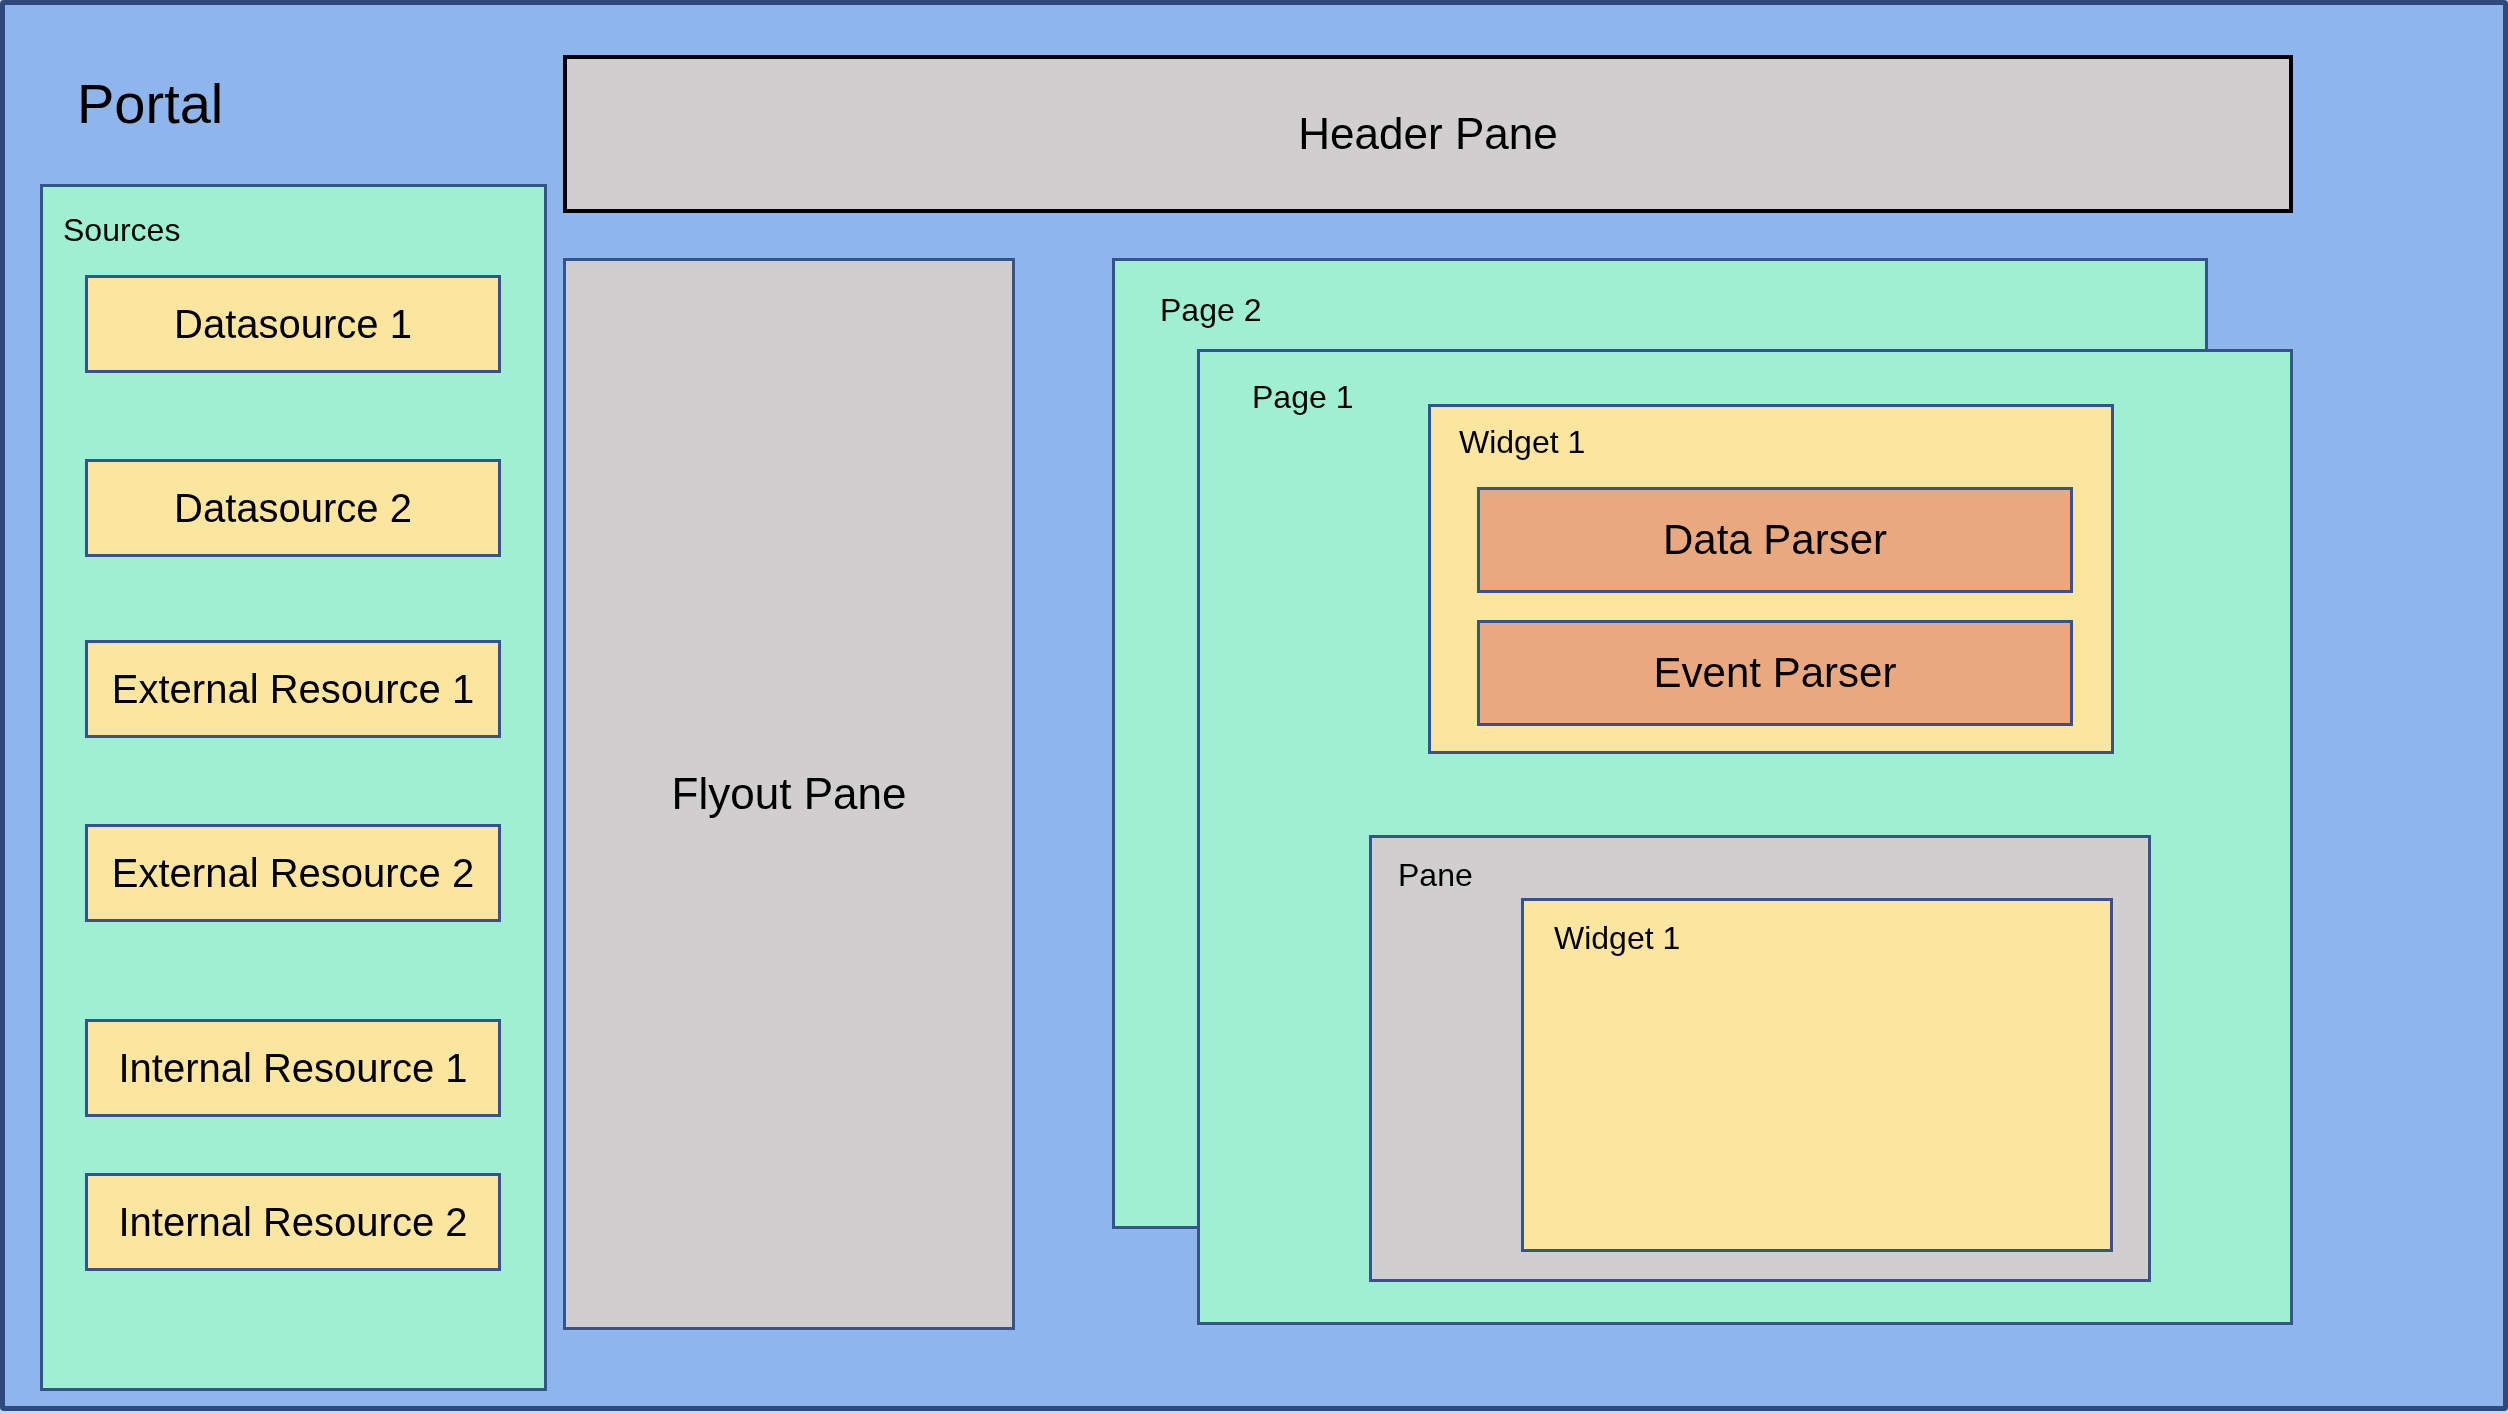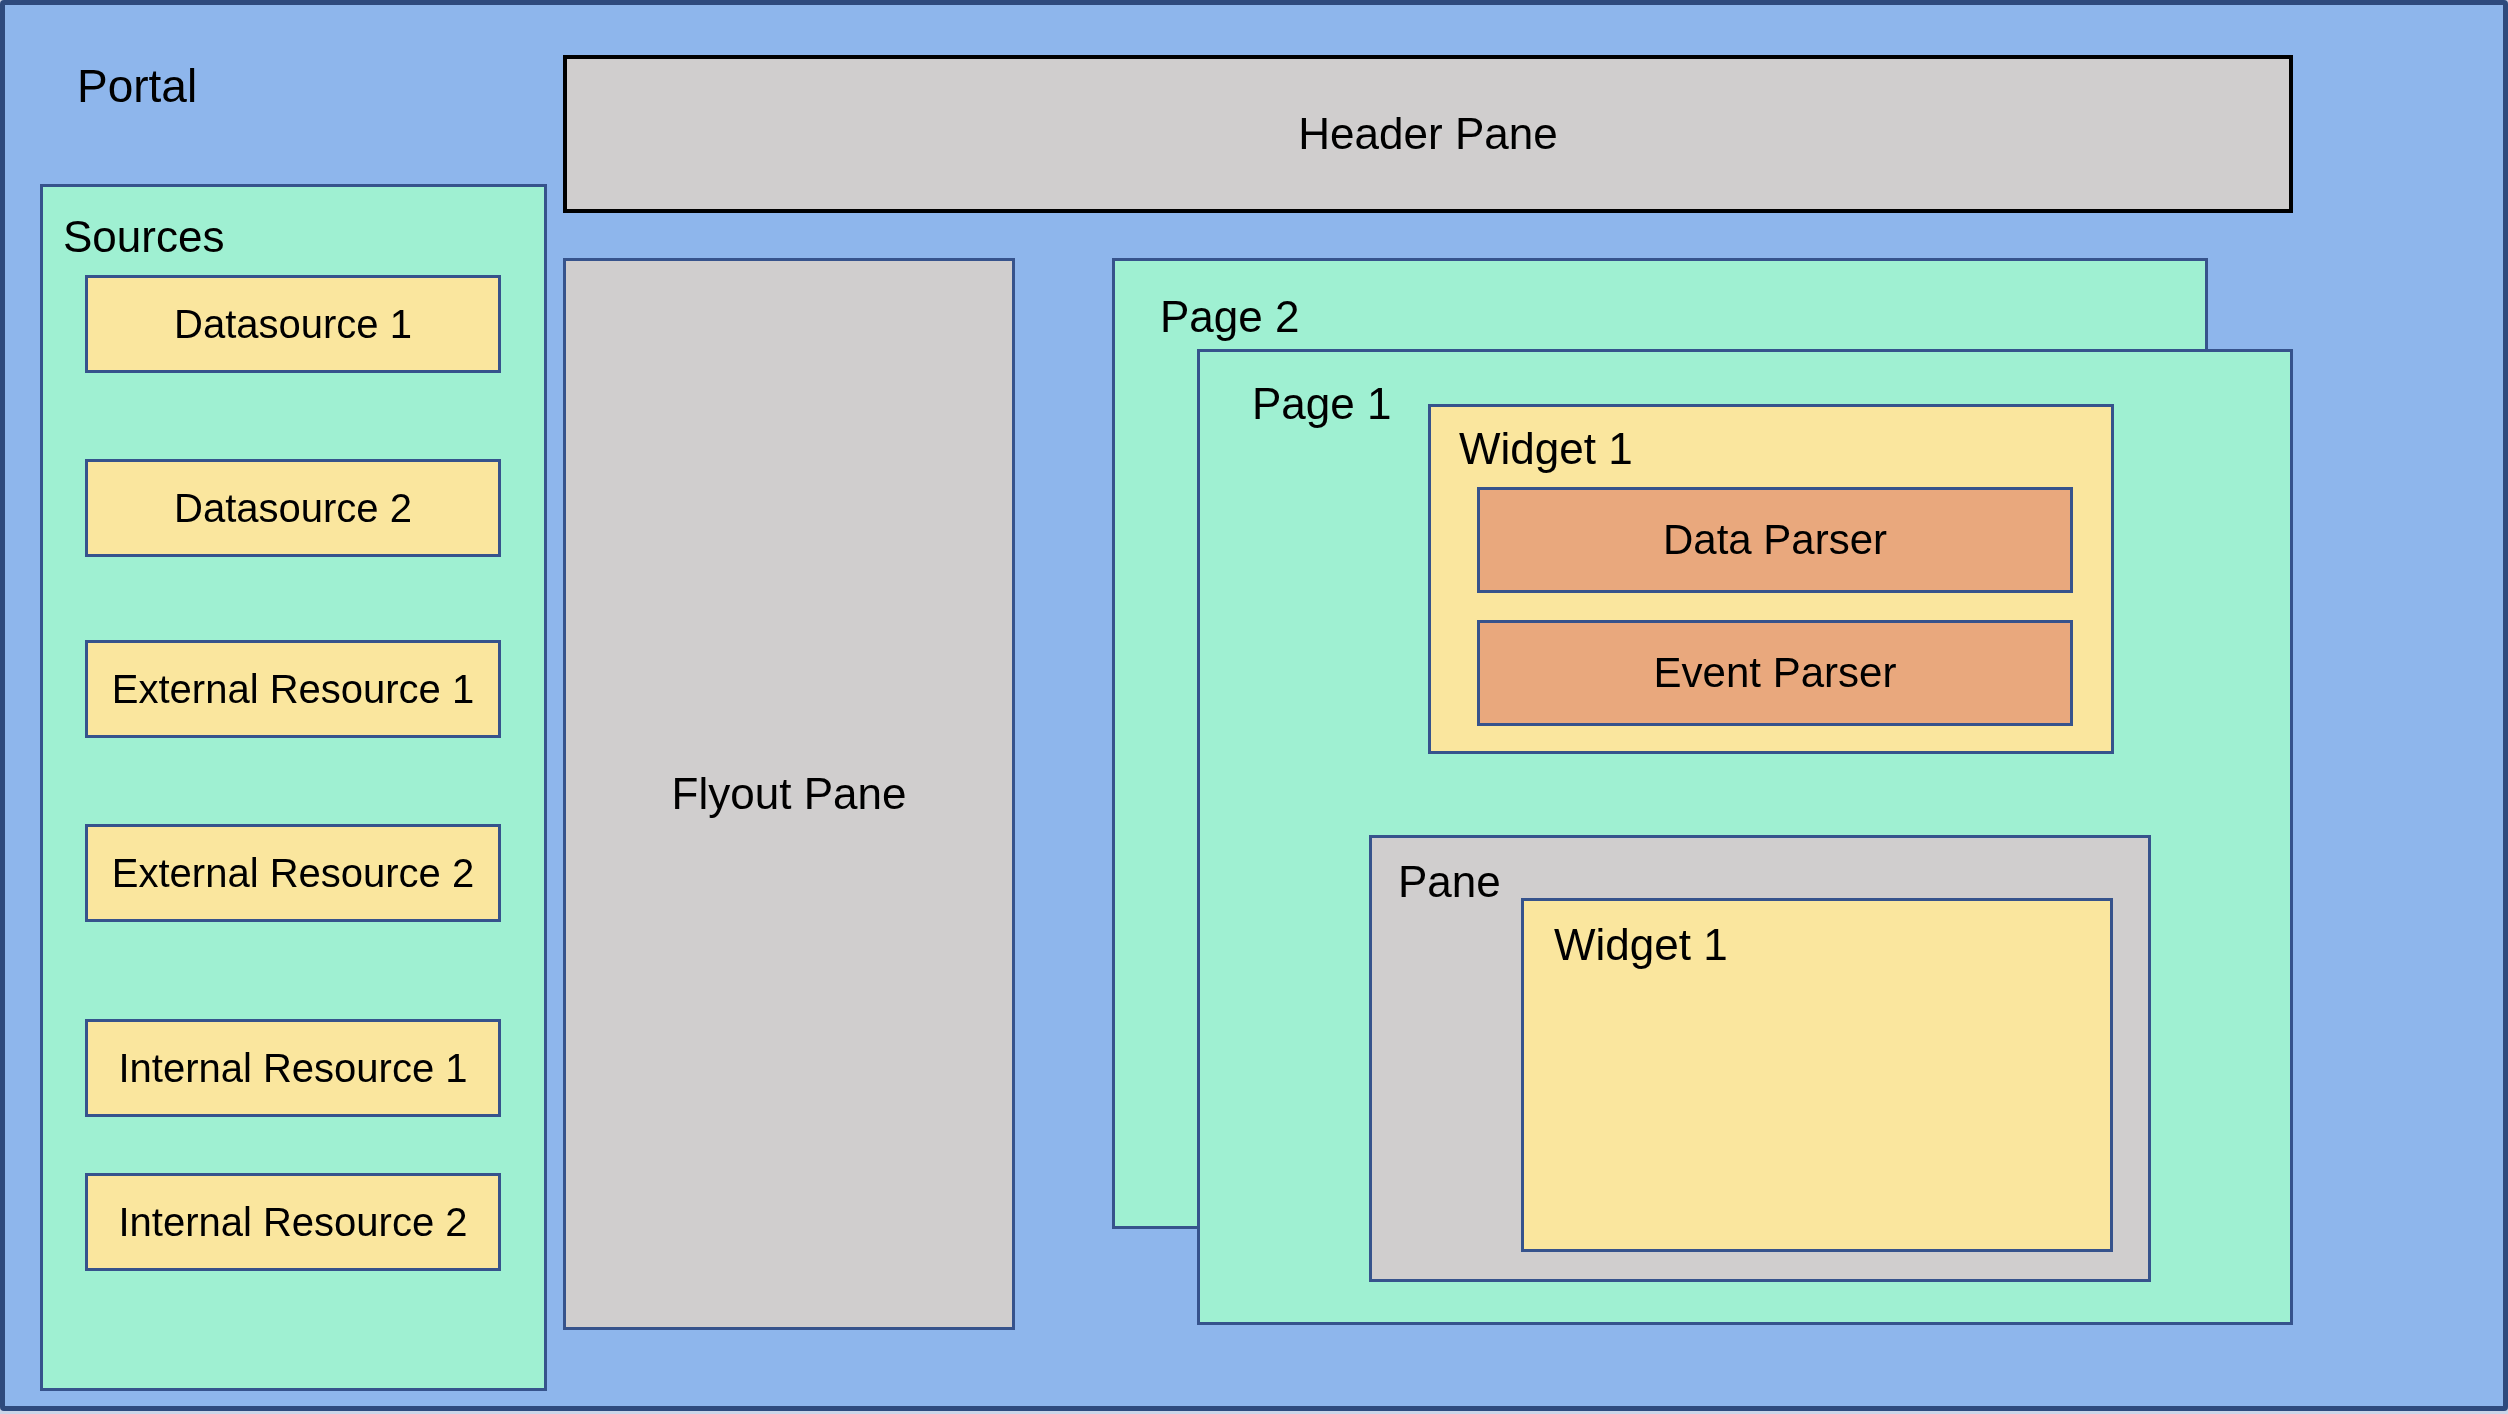--- a/index.html
+++ b/index.html
@@ -23,31 +23,31 @@
   }
   .portal{
     position:absolute;left:0;top:0;width:2508px;height:1411px;
     background:var(--blue);
     border:5px solid #2E4A7D;
     border-radius:4px;
   }
   .box{position:absolute;border:3px solid var(--navy);}
   .corner-label{
     position:absolute;
-    font-size:44px;
+    font-size:32px;
     line-height:1.1;
     white-space:nowrap;
   }
   .center-label{
     width:100%;height:100%;
     display:flex;align-items:center;justify-content:center;
     font-size:44px;
     text-align:center;
   }
-  .portal-label{left:72px;top:56px;font-size:46px;}
+  .portal-label{left:72px;top:68px;font-size:56px;}
 
   .header-pane{
     left:558px;top:50px;width:1730px;height:158px;
     background:var(--gray);
     border:4px solid var(--black);
   }
 
   .sources{
     left:35px;top:179px;width:507px;height:1207px;
     background:var(--green);

